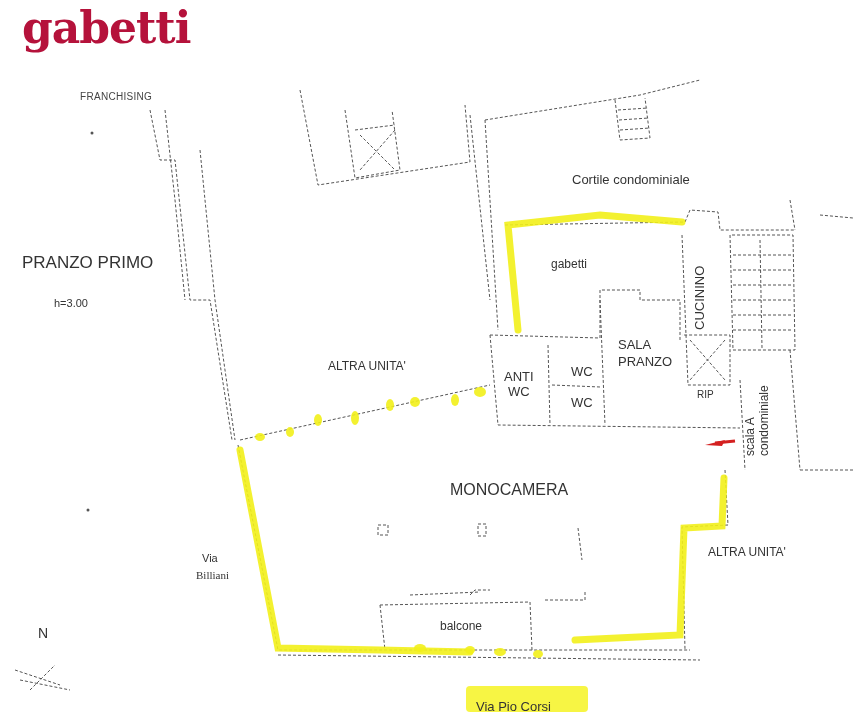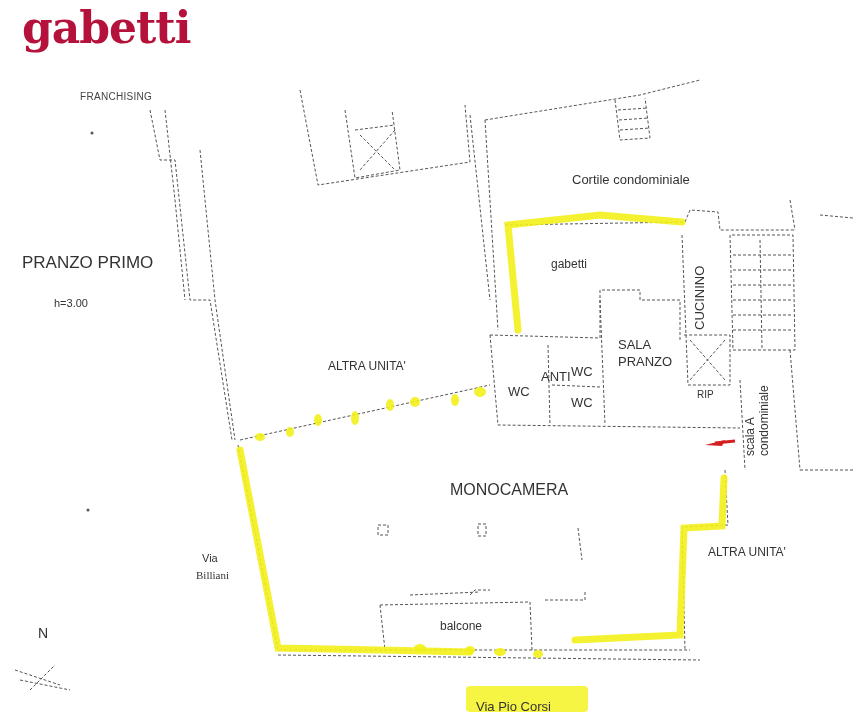--- a/index.html
+++ b/index.html
@@ -101,21 +101,21 @@
 </svg>
 
 <div class="lbl" style="left:22px;top:254px;font-size:17px;">PRANZO PRIMO</div>
 <div class="lbl" style="left:54px;top:298px;font-size:11px;">h=3.00</div>
 <div class="lbl" style="left:572px;top:173px;font-size:13px;">Cortile condominiale</div>
 <div class="lbl" style="left:551px;top:258px;font-size:12px;">gabetti</div>
 <div class="lbl vert" style="left:693px;top:330px;font-size:13px;transform:rotate(-90deg);">CUCININO</div>
 <div class="lbl" style="left:618px;top:338px;font-size:13px;">SALA</div>
 <div class="lbl" style="left:618px;top:355px;font-size:13px;">PRANZO</div>
 <div class="lbl" style="left:328px;top:360px;font-size:12px;">ALTRA UNITA'</div>
-<div class="lbl" style="left:504px;top:370px;font-size:13px;margin-left:37px;">ANTI</div>
+<div class="lbl" style="left:504px;top:370px;font-size:13px;">ANTI</div>
 <div class="lbl" style="left:508px;top:385px;font-size:13px;">WC</div>
 <div class="lbl" style="left:571px;top:365px;font-size:13px;">WC</div>
 <div class="lbl" style="left:571px;top:396px;font-size:13px;">WC</div>
 <div class="lbl" style="left:697px;top:390px;font-size:10px;">RIP</div>
 <div class="lbl vert" style="left:744px;top:456px;font-size:12px;transform:rotate(-90deg);">scala A</div>
 <div class="lbl vert" style="left:758px;top:456px;font-size:12px;transform:rotate(-90deg);">condominiale</div>
 <div class="lbl" style="left:450px;top:482px;font-size:16px;">MONOCAMERA</div>
 <div class="lbl" style="left:708px;top:546px;font-size:12px;">ALTRA UNITA'</div>
 <div class="lbl" style="left:440px;top:620px;font-size:12px;">balcone</div>
 <div class="lbl" style="left:202px;top:553px;font-size:11px;">Via</div>

